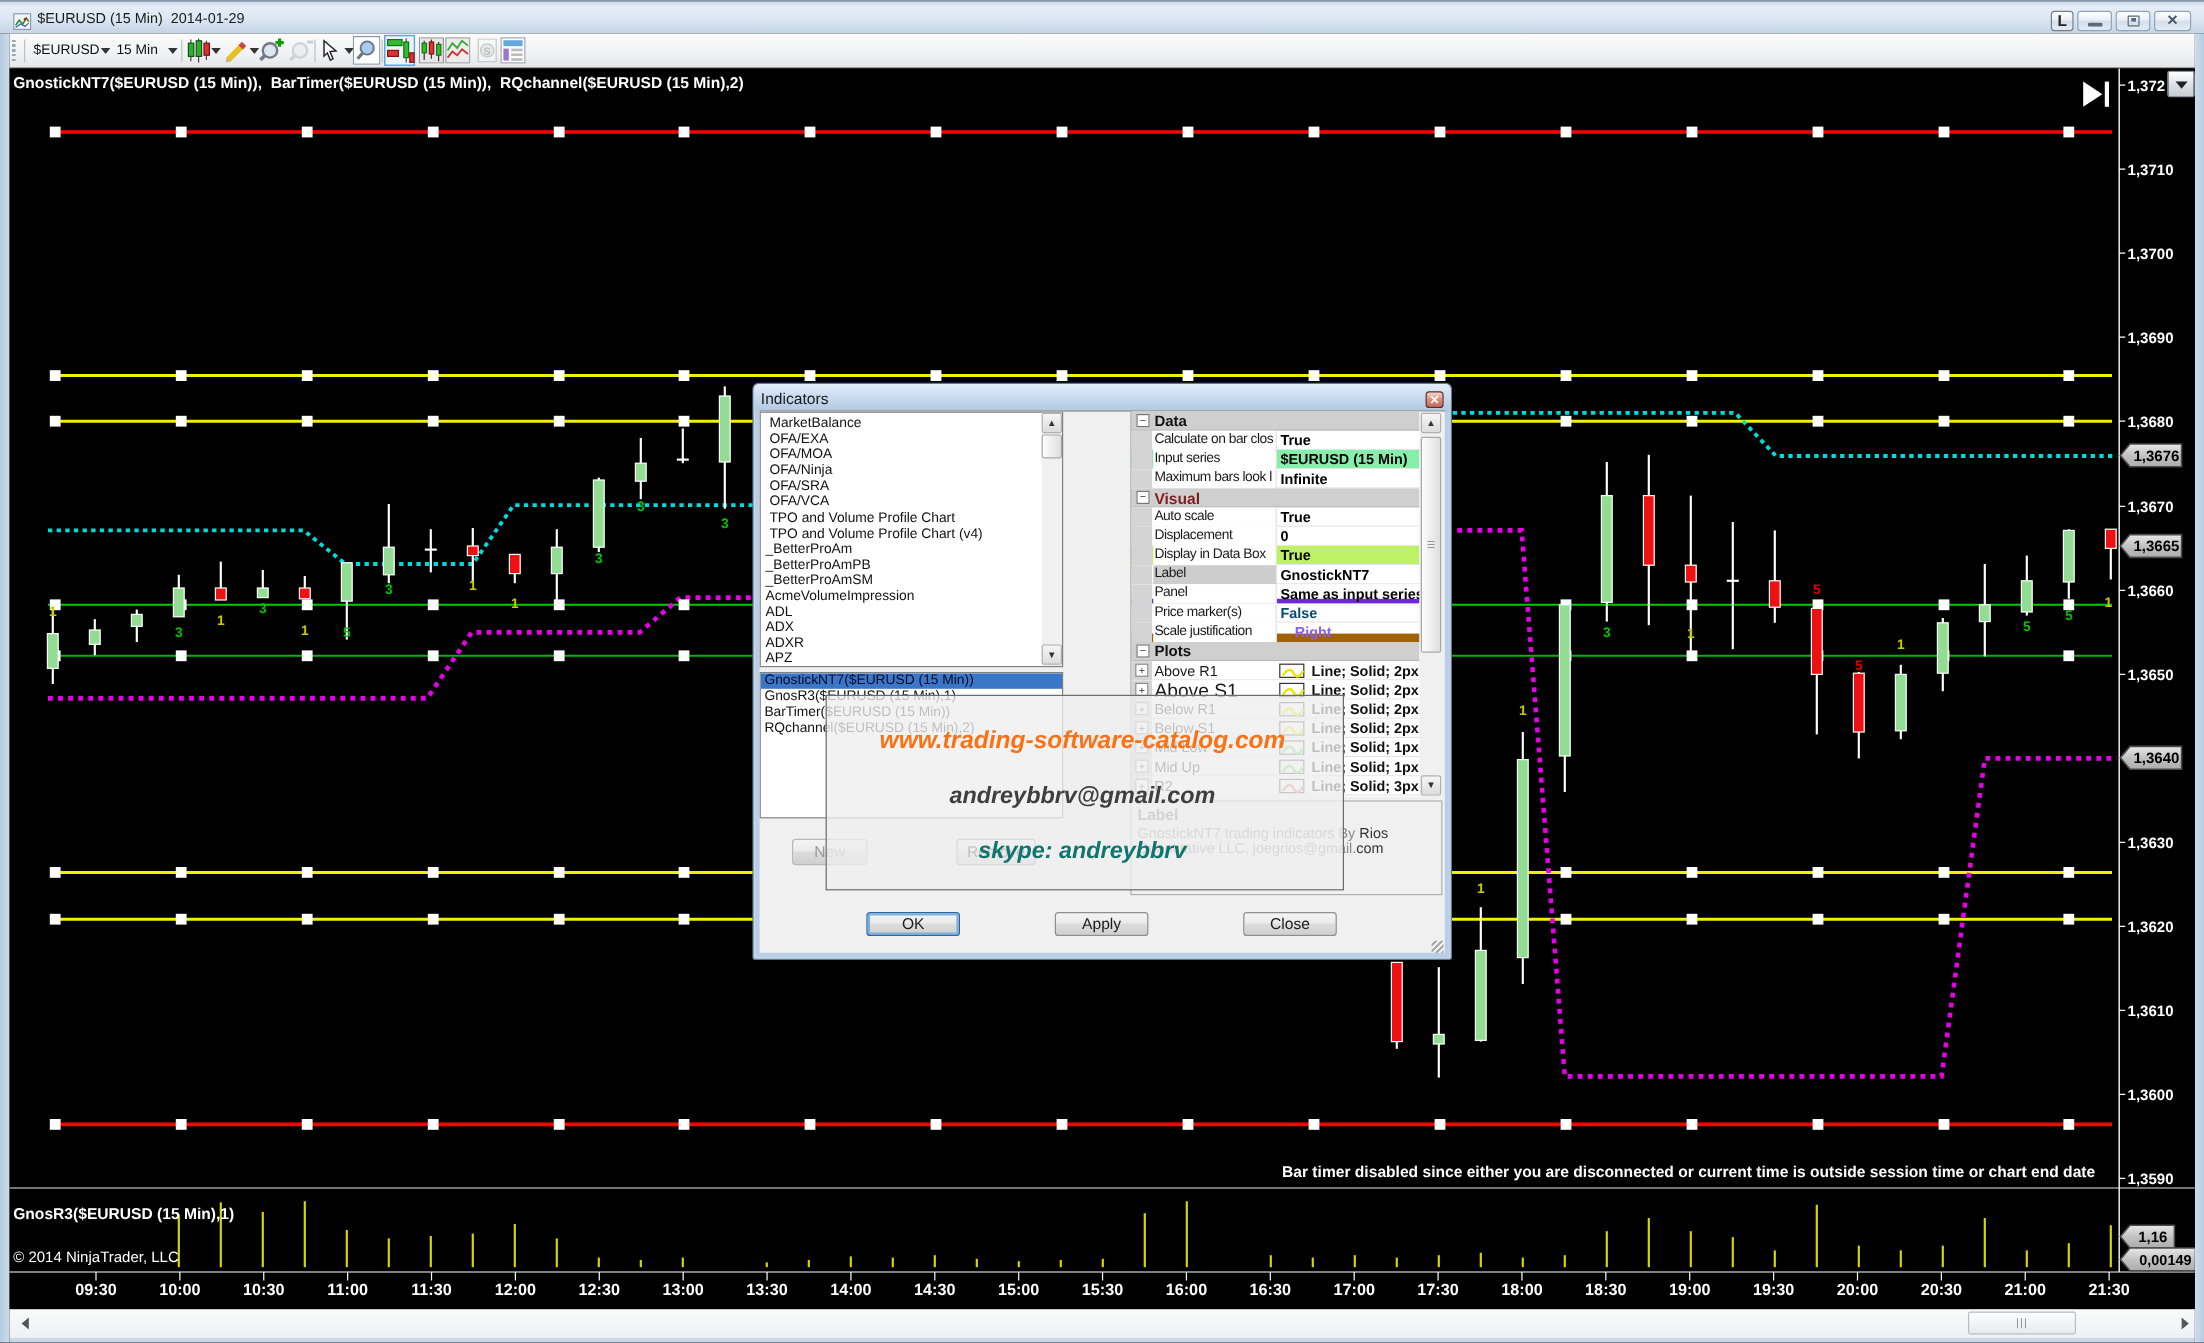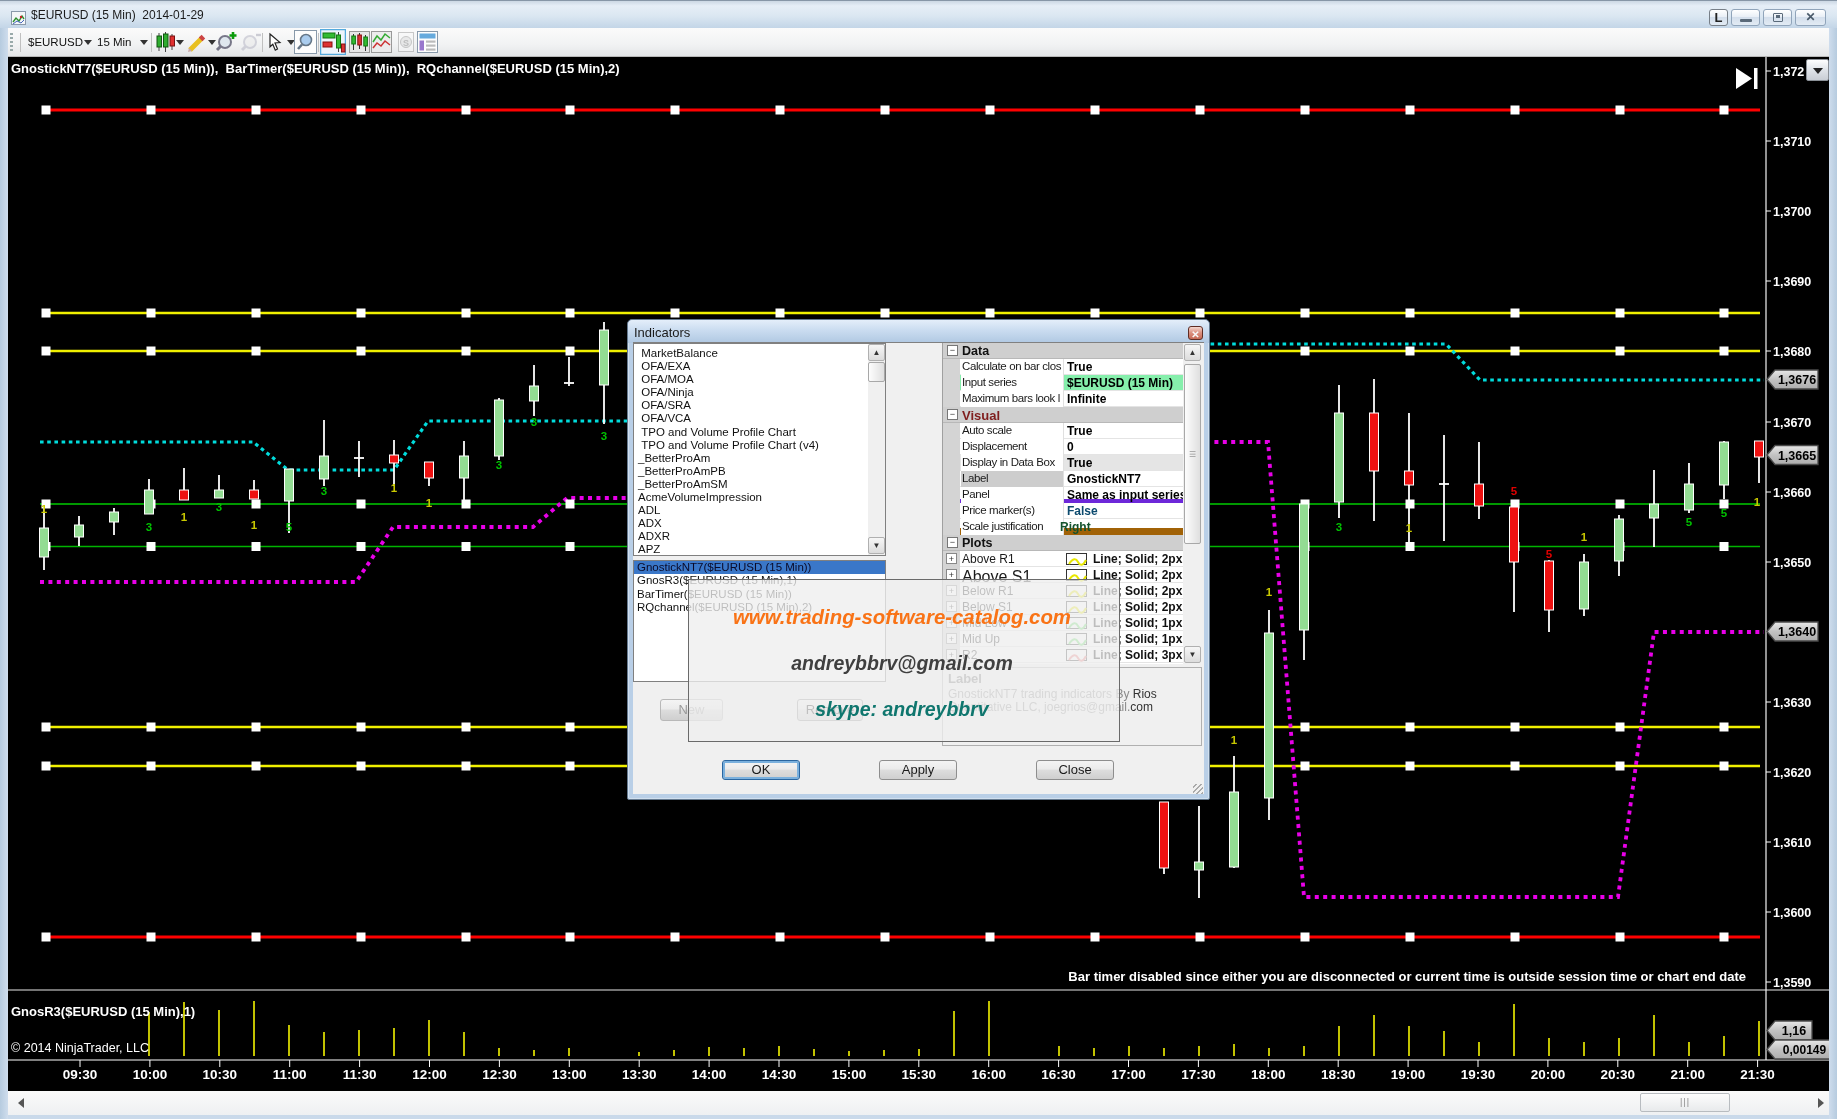--- a/index.html
+++ b/index.html
@@ -575,21 +575,21 @@
         <span style="position:absolute;left:120px;top:0;width:1px;height:16px;background:#e0e0e0"></span>
         <span style="position:absolute;left:124px;top:1px;font-size:12px;font-weight:bold;color:#000;white-space:nowrap">True</span>
       </div>
       <div style="height:16px;border-bottom:1px solid #e4e4e4;position:relative;background:#fff">
         <span style="position:absolute;left:0;top:0;width:17px;height:16px;background:#d4d4d4"></span>
         <span style="position:absolute;left:18px;top:0;width:103px;height:16px;background:#fff"></span>
         <span style="position:absolute;left:19px;top:1px;font-size:11.5px;letter-spacing:-0.4px;color:#1a1a1a;width:102px;overflow:hidden;white-space:nowrap">Displacement</span>
         <span style="position:absolute;left:120px;top:0;width:1px;height:16px;background:#e0e0e0"></span>
         <span style="position:absolute;left:124px;top:1px;font-size:12px;font-weight:bold;color:#000;white-space:nowrap">0</span>
       </div>
-      <div style="height:16px;border-bottom:1px solid #e4e4e4;position:relative;background:#e5e5e5">
+      <div style="height:16px;border-bottom:1px solid #e4e4e4;position:relative;background:#bef264">
         <span style="position:absolute;left:0;top:0;width:17px;height:16px;background:#d4d4d4"></span>
         <span style="position:absolute;left:18px;top:0;width:103px;height:16px;background:#fff"></span>
         <span style="position:absolute;left:19px;top:1px;font-size:11.5px;letter-spacing:-0.4px;color:#1a1a1a;width:102px;overflow:hidden;white-space:nowrap">Display in Data Box</span>
         <span style="position:absolute;left:120px;top:0;width:1px;height:16px;background:#e0e0e0"></span>
         <span style="position:absolute;left:124px;top:1px;font-size:12px;font-weight:bold;color:#000;white-space:nowrap">True</span>
       </div>
       <div style="height:16px;border-bottom:1px solid #e4e4e4;position:relative;background:#fff">
         <span style="position:absolute;left:0;top:0;width:17px;height:16px;background:#d4d4d4"></span>
         <span style="position:absolute;left:18px;top:0;width:103px;height:16px;background:#cdcdcd"></span>
         <span style="position:absolute;left:19px;top:1px;font-size:11.5px;letter-spacing:-0.4px;color:#1a1a1a;width:102px;overflow:hidden;white-space:nowrap">Label</span>
@@ -608,21 +608,21 @@
         <span style="position:absolute;left:18px;top:0;width:103px;height:16px;background:#fff"></span>
         <span style="position:absolute;left:19px;top:1px;font-size:11.5px;letter-spacing:-0.4px;color:#1a1a1a;width:102px;overflow:hidden;white-space:nowrap">Price marker(s)</span>
         <span style="position:absolute;left:120px;top:0;width:1px;height:16px;background:#e0e0e0"></span>
         <span style="position:absolute;left:124px;top:1px;font-size:12px;font-weight:bold;color:#0c4a6e;white-space:nowrap">False</span>
       </div>
       <div style="height:16px;border-bottom:7px solid #a16207;position:relative;background:#fff">
         <span style="position:absolute;left:0;top:0;width:17px;height:16px;background:#d4d4d4"></span>
         <span style="position:absolute;left:18px;top:0;width:103px;height:16px;background:#fff"></span>
         <span style="position:absolute;left:19px;top:1px;font-size:11.5px;letter-spacing:-0.4px;color:#1a1a1a;width:102px;overflow:hidden;white-space:nowrap">Scale justification</span>
         <span style="position:absolute;left:120px;top:0;width:1px;height:16px;background:#e0e0e0"></span>
-        <span style="position:absolute;left:117px;top:1px;font-size:12px;font-weight:bold;color:#14532d;white-space:nowrap">Right</span>
+        <span style="position:absolute;left:136px;top:1px;font-size:12px;font-weight:bold;color:#8b5cf6;white-space:nowrap">Right</span>
       </div>
       <div style="height:16px;background:#cfcfcf;border-bottom:1px solid #b8b8b8;position:relative">
         <span style="position:absolute;left:4px;top:2px;width:11px;height:11px;background:#fff;border:1px solid #777;font-size:9px;line-height:9px;text-align:center;color:#333">−</span>
         <span style="position:absolute;left:19px;top:1px;font-weight:bold;font-size:12.5px;color:#111">Plots</span>
       </div>
       <div style="height:16px;border-bottom:1px solid #e4e4e4;position:relative;background:#fff">
         <span style="position:absolute;left:0;top:0;width:17px;height:16px;background:#d4d4d4"></span>
         <span style="position:absolute;left:3px;top:2px;width:11px;height:11px;background:#fff;border:1px solid #888;font-size:9px;line-height:10px;text-align:center;color:#333">+</span>
         <span style="position:absolute;left:19px;top:1px;font-size:12px;color:#1a1a1a">Above R1</span>
         <span style="position:absolute;left:123px;top:1.5px;width:21px;height:12px;background:#fff;border:1px solid #333"><svg width="21" height="12">

